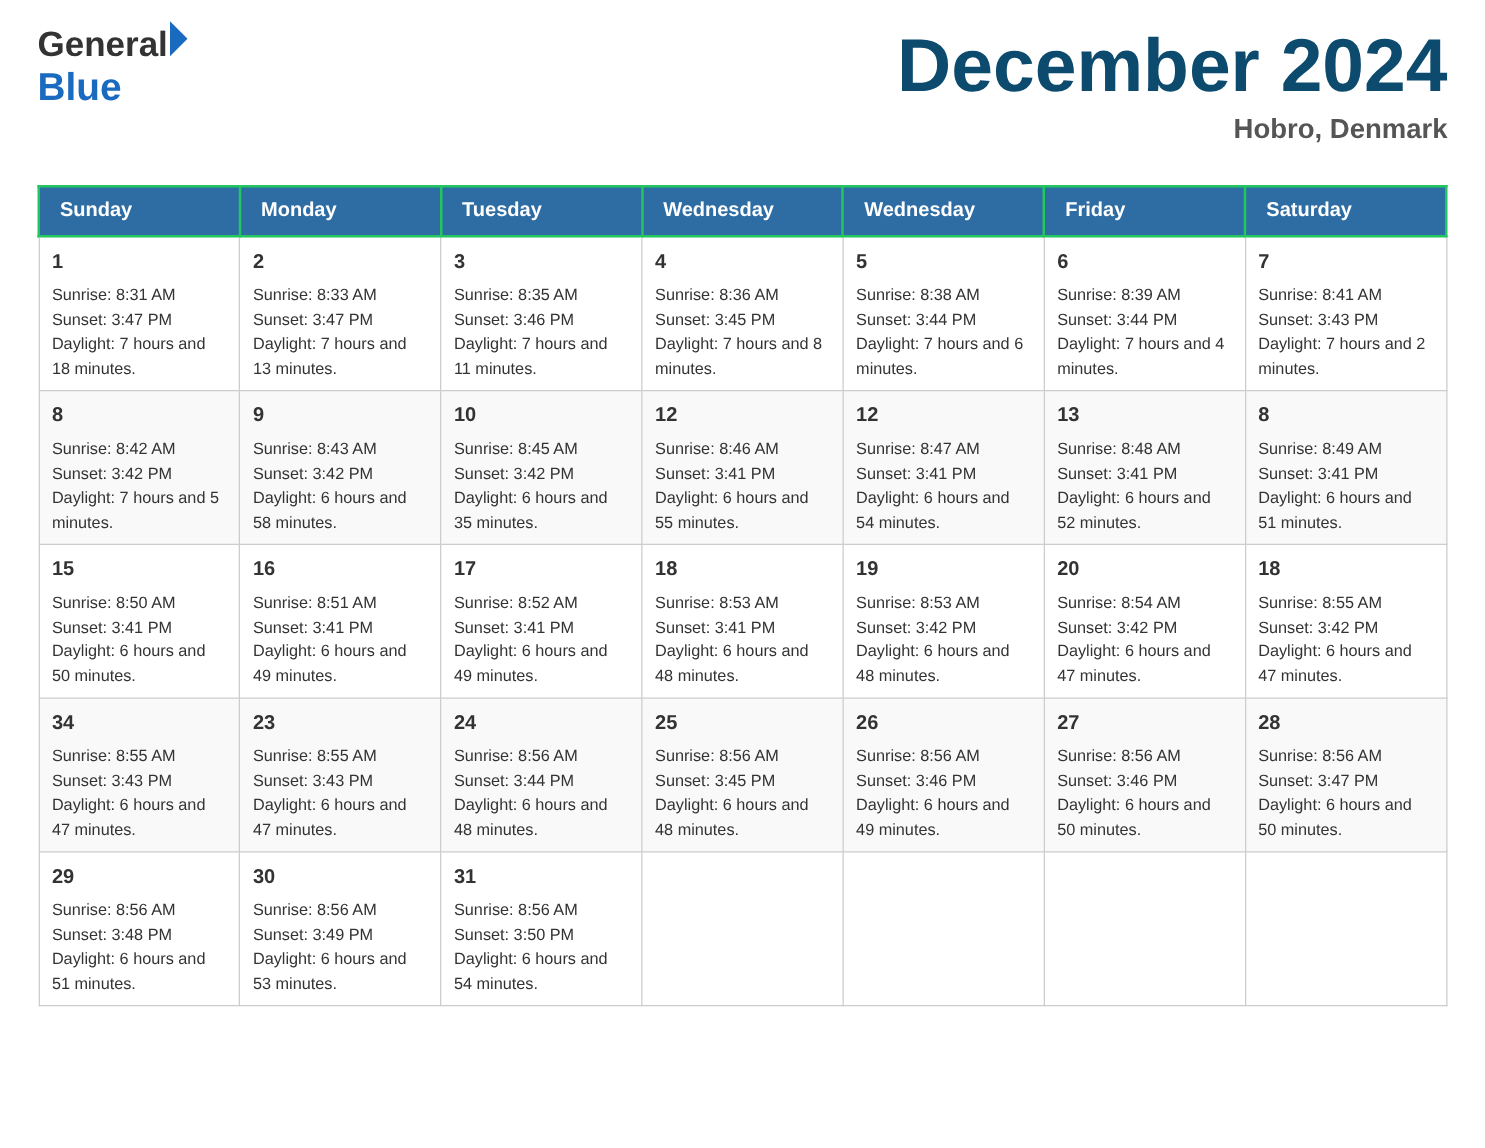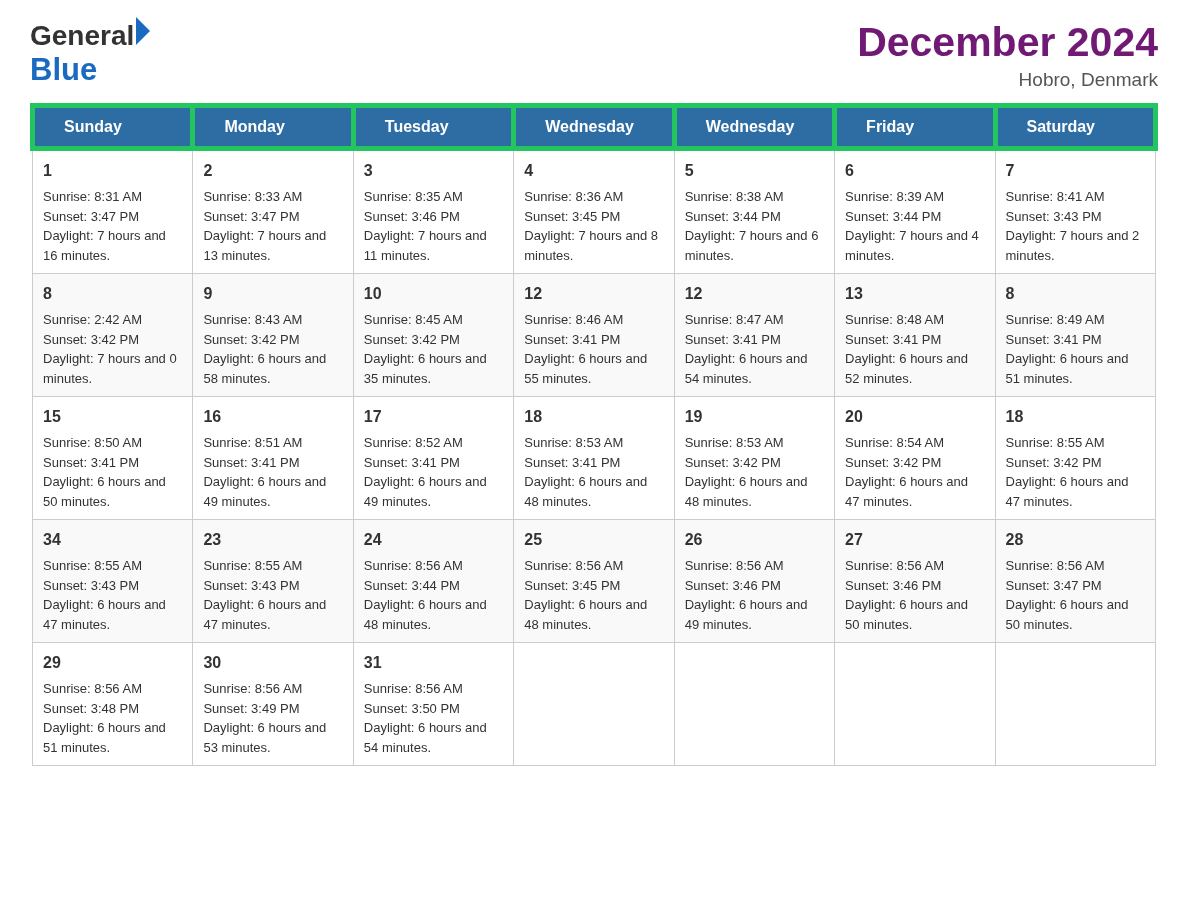--- a/index.html
+++ b/index.html
@@ -7,21 +7,21 @@
       font-family: Arial, sans-serif;
       background: #fff;
       padding: 20px 30px;
       width: 1188px;
       min-height: 918px;
     }
     .header {
       display: flex;
       justify-content: space-between;
       align-items: flex-start;
-      margin-bottom: 12px;
+      margin-bottom: 32px;
     }
     .logo {
       display: flex;
       align-items: center;
       gap: 0;
     }
     .logo-text-general {
       font-size: 28px;
       font-weight: bold;
       color: #333;
@@ -45,42 +45,43 @@
       flex-direction: column;
     }
     .logo-top-row {
       display: flex;
       align-items: center;
     }
     .title-block {
       text-align: right;
     }
     .month-title {
-      font-size: 41px;
-      font-weight: bold;
-      color: #701a75;
+      font-size: 60px;
+      font-weight: bold;
+      color: #0c4a6e;
       line-height: 1.1;
     }
     .location {
-      font-size: 19px;
+      font-size: 22px;
       color: #555;
       margin-top: 4px;
+      font-weight: bold;
     }
     table {
       width: 100%;
       border-collapse: collapse;
     }
     thead tr th {
       background-color: #2e6da4;
       color: #fff;
-      padding: 10px 29px;
+      padding: 10px 16px;
       text-align: left;
       font-size: 16px;
       font-weight: bold;
-      border: 5px solid #22c55e;
+      border: 2px solid #22c55e;
     }
     tbody tr td {
       vertical-align: top;
       padding: 8px 10px;
       border: 1px solid #ccc;
       width: 14.28%;
       font-size: 13px;
       color: #333;
       line-height: 1.5;
     }
@@ -130,21 +131,21 @@
       <th>Friday</th>
       <th>Saturday</th>
     </tr>
   </thead>
   <tbody id="calendar-body">
   <tr>
         <td>
           <span class="day-num">1</span>
           <div>Sunrise: 8:31 AM</div>
           <div>Sunset: 3:47 PM</div>
-          <div>Daylight: 7 hours and 16 minutes.</div>
+          <div>Daylight: 7 hours and 18 minutes.</div>
         </td>
         <td>
           <span class="day-num">2</span>
           <div>Sunrise: 8:33 AM</div>
           <div>Sunset: 3:47 PM</div>
           <div>Daylight: 7 hours and 13 minutes.</div>
         </td>
         <td>
           <span class="day-num">3</span>
           <div>Sunrise: 8:35 AM</div>
@@ -172,23 +173,23 @@
         <td>
           <span class="day-num">7</span>
           <div>Sunrise: 8:41 AM</div>
           <div>Sunset: 3:43 PM</div>
           <div>Daylight: 7 hours and 2 minutes.</div>
         </td>
       </tr>
       <tr>
         <td>
           <span class="day-num">8</span>
-          <div>Sunrise: 2:42 AM</div>
-          <div>Sunset: 3:42 PM</div>
-          <div>Daylight: 7 hours and 0 minutes.</div>
+          <div>Sunrise: 8:42 AM</div>
+          <div>Sunset: 3:42 PM</div>
+          <div>Daylight: 7 hours and 5 minutes.</div>
         </td>
         <td>
           <span class="day-num">9</span>
           <div>Sunrise: 8:43 AM</div>
           <div>Sunset: 3:42 PM</div>
           <div>Daylight: 6 hours and 58 minutes.</div>
         </td>
         <td>
           <span class="day-num">10</span>
           <div>Sunrise: 8:45 AM</div>

